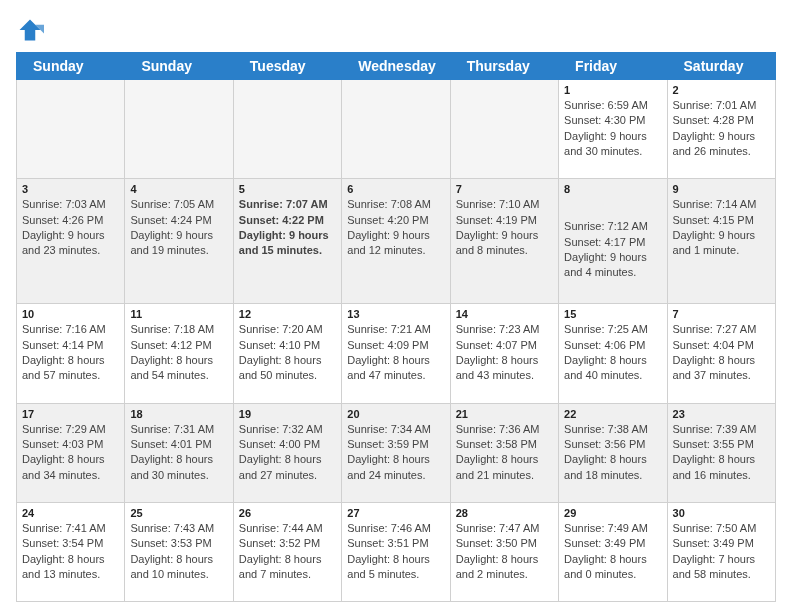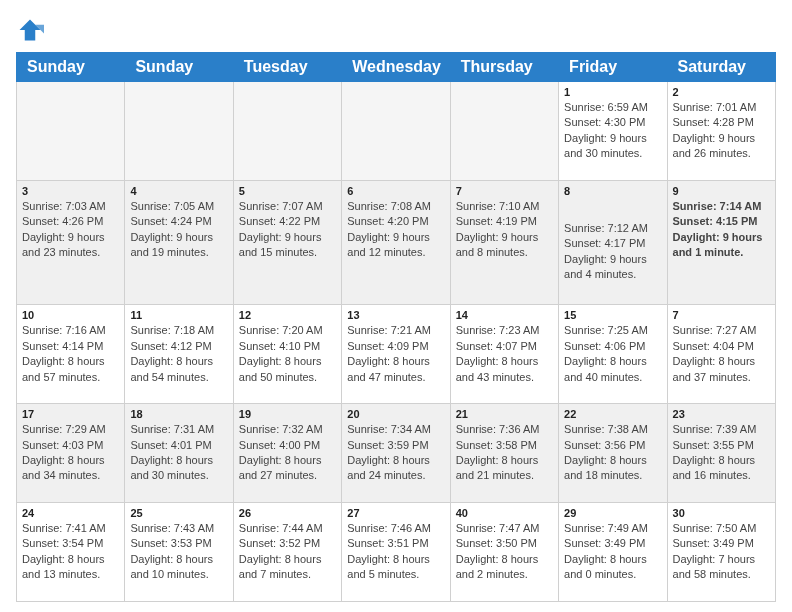--- a/index.html
+++ b/index.html
@@ -62,24 +62,24 @@
     .calendar {
       flex: 1;
       border: 1px solid #ccc;
       border-collapse: collapse;
       width: 100%;
       table-layout: fixed;
     }
     .calendar th {
       background: #2a7fc9;
       color: #fff;
-      font-size: 16px;
+      font-size: 14px;
       font-weight: bold;
       text-align: left;
-      padding: 5px 10px;
+      padding: 5px 16px;
       border: 1px solid #2a7fc9;
       margin-top: 34px;
     }
     .calendar td {
       vertical-align: top;
       border: 1px solid #d0d0d0;
       padding: 4px 5px;
       font-size: 9.5px;
       color: #333;
       background: #fff;
@@ -169,21 +169,21 @@
           </td>
           <td class="shaded">
             <span class="day-number">4</span>
             <div class="day-info" style="white-space: pre-line;">Sunrise: 7:05 AM
 Sunset: 4:24 PM
 Daylight: 9 hours
 and 19 minutes.</div>
           </td>
           <td class="shaded">
             <span class="day-number">5</span>
-            <div class="day-info" style="white-space: pre-line;">Sunrise: 7:07 AM
+            <div class="day-info" style="white-space: pre-line; font-weight: bold;">Sunrise: 7:07 AM
 Sunset: 4:22 PM
 Daylight: 9 hours
 and 15 minutes.</div>
           </td>
           <td class="shaded">
             <span class="day-number">6</span>
             <div class="day-info" style="white-space: pre-line;">Sunrise: 7:08 AM
 Sunset: 4:20 PM
 Daylight: 9 hours
 and 12 minutes.</div>
@@ -197,21 +197,21 @@
           </td>
           <td class="shaded">
             <span class="day-number">8</span>
             <div class="day-info" style="white-space: pre-line; margin-top: 24px;">Sunrise: 7:12 AM
 Sunset: 4:17 PM
 Daylight: 9 hours
 and 4 minutes.</div>
           </td>
           <td class="shaded">
             <span class="day-number">9</span>
-            <div class="day-info" style="white-space: pre-line; font-weight: bold;">Sunrise: 7:14 AM
+            <div class="day-info" style="white-space: pre-line;">Sunrise: 7:14 AM
 Sunset: 4:15 PM
 Daylight: 9 hours
 and 1 minute.</div>
           </td>
         </tr>
         <tr>
           <td>
             <span class="day-number">10</span>
             <div class="day-info" style="white-space: pre-line;">Sunrise: 7:16 AM
 Sunset: 4:14 PM
@@ -335,21 +335,21 @@
 and 7 minutes.</div>
           </td>
           <td>
             <span class="day-number">27</span>
             <div class="day-info" style="white-space: pre-line;">Sunrise: 7:46 AM
 Sunset: 3:51 PM
 Daylight: 8 hours
 and 5 minutes.</div>
           </td>
           <td>
-            <span class="day-number">40</span>
+            <span class="day-number">28</span>
             <div class="day-info" style="white-space: pre-line;">Sunrise: 7:47 AM
 Sunset: 3:50 PM
 Daylight: 8 hours
 and 2 minutes.</div>
           </td>
           <td>
             <span class="day-number">29</span>
             <div class="day-info" style="white-space: pre-line;">Sunrise: 7:49 AM
 Sunset: 3:49 PM
 Daylight: 8 hours

